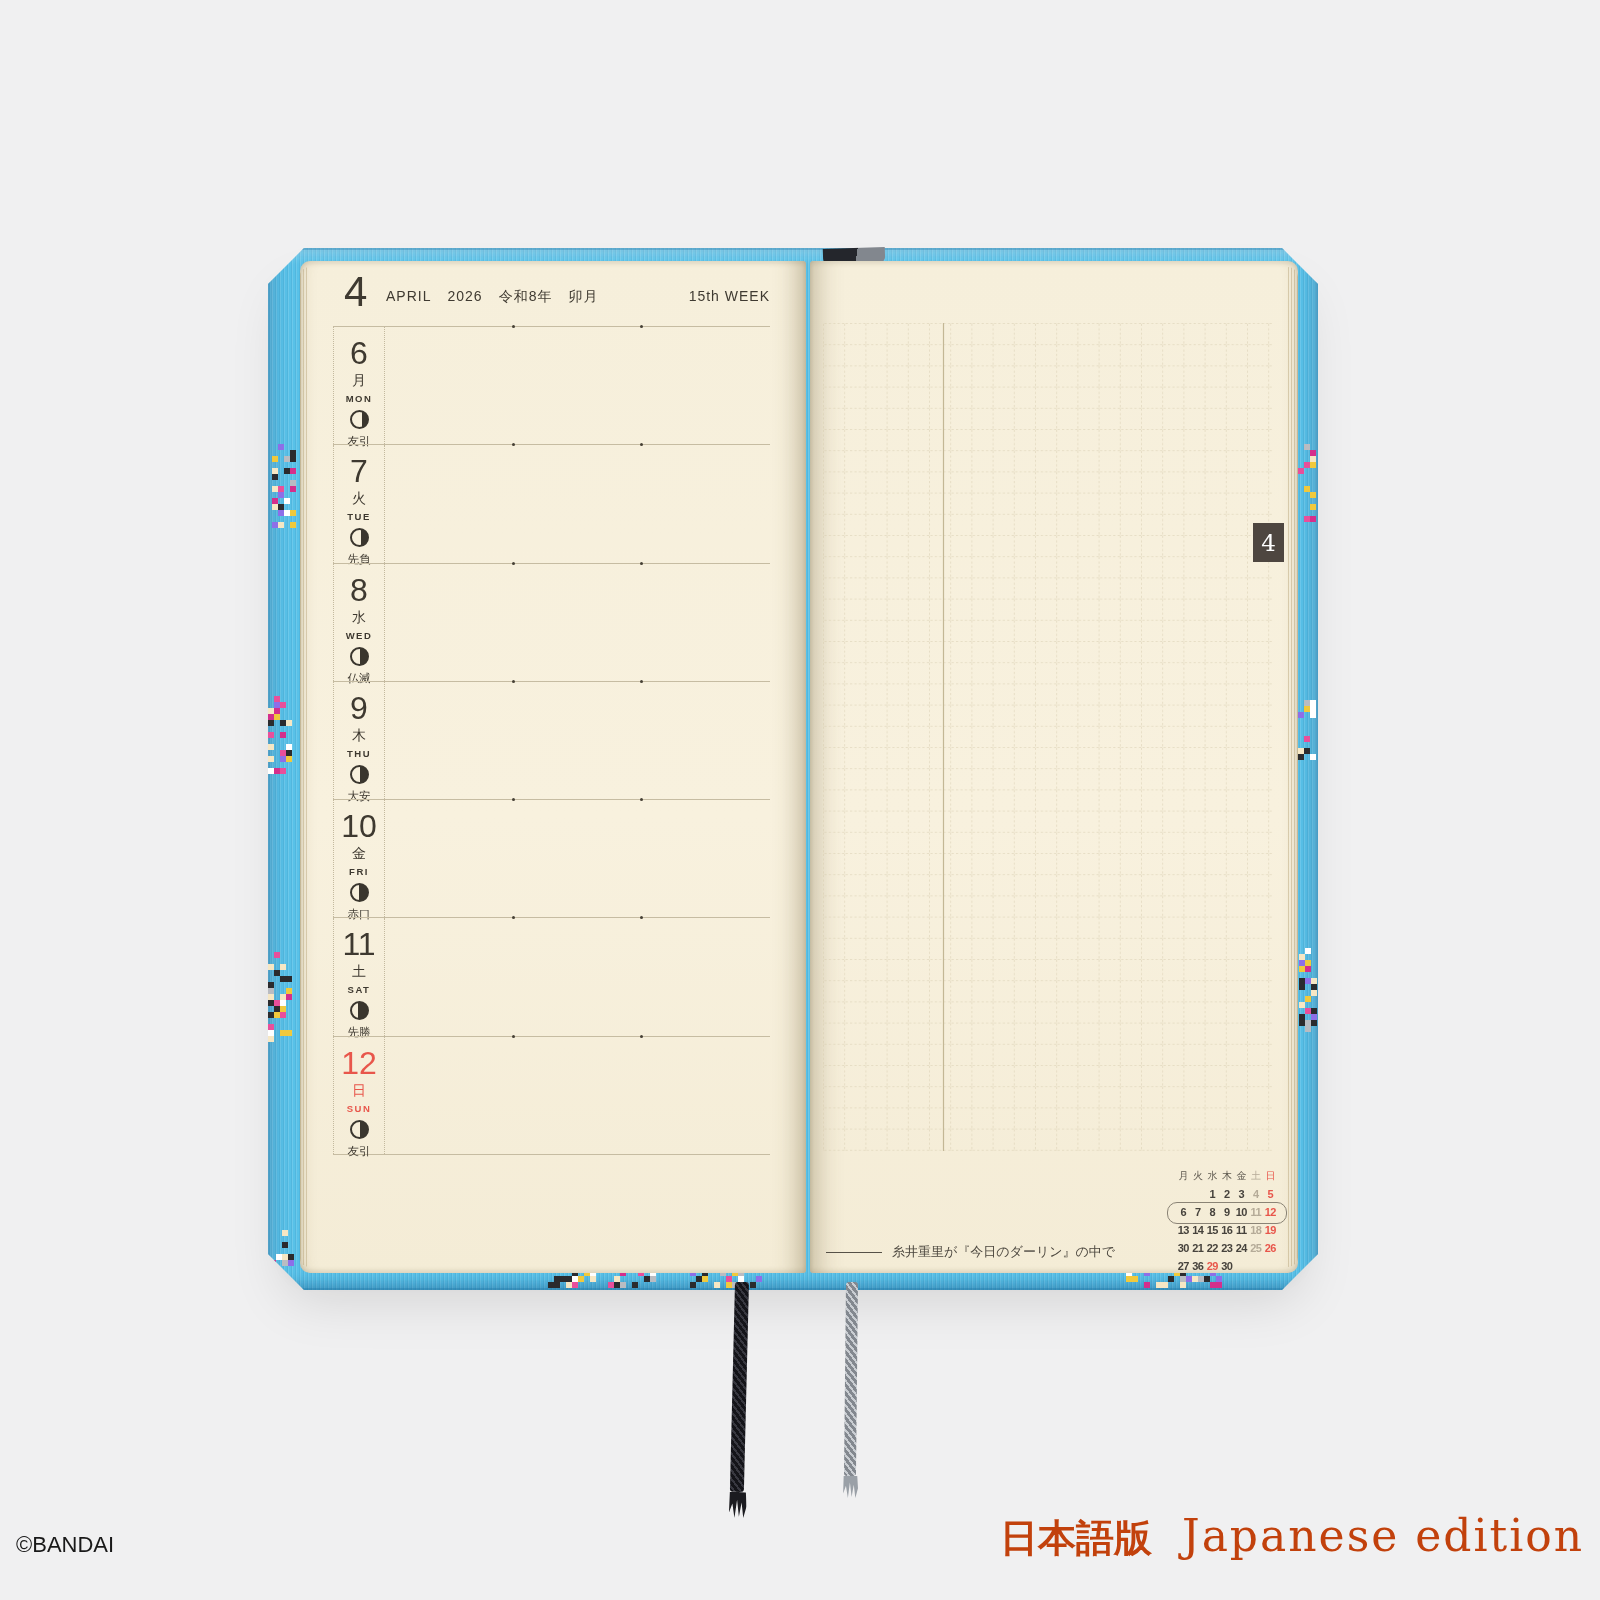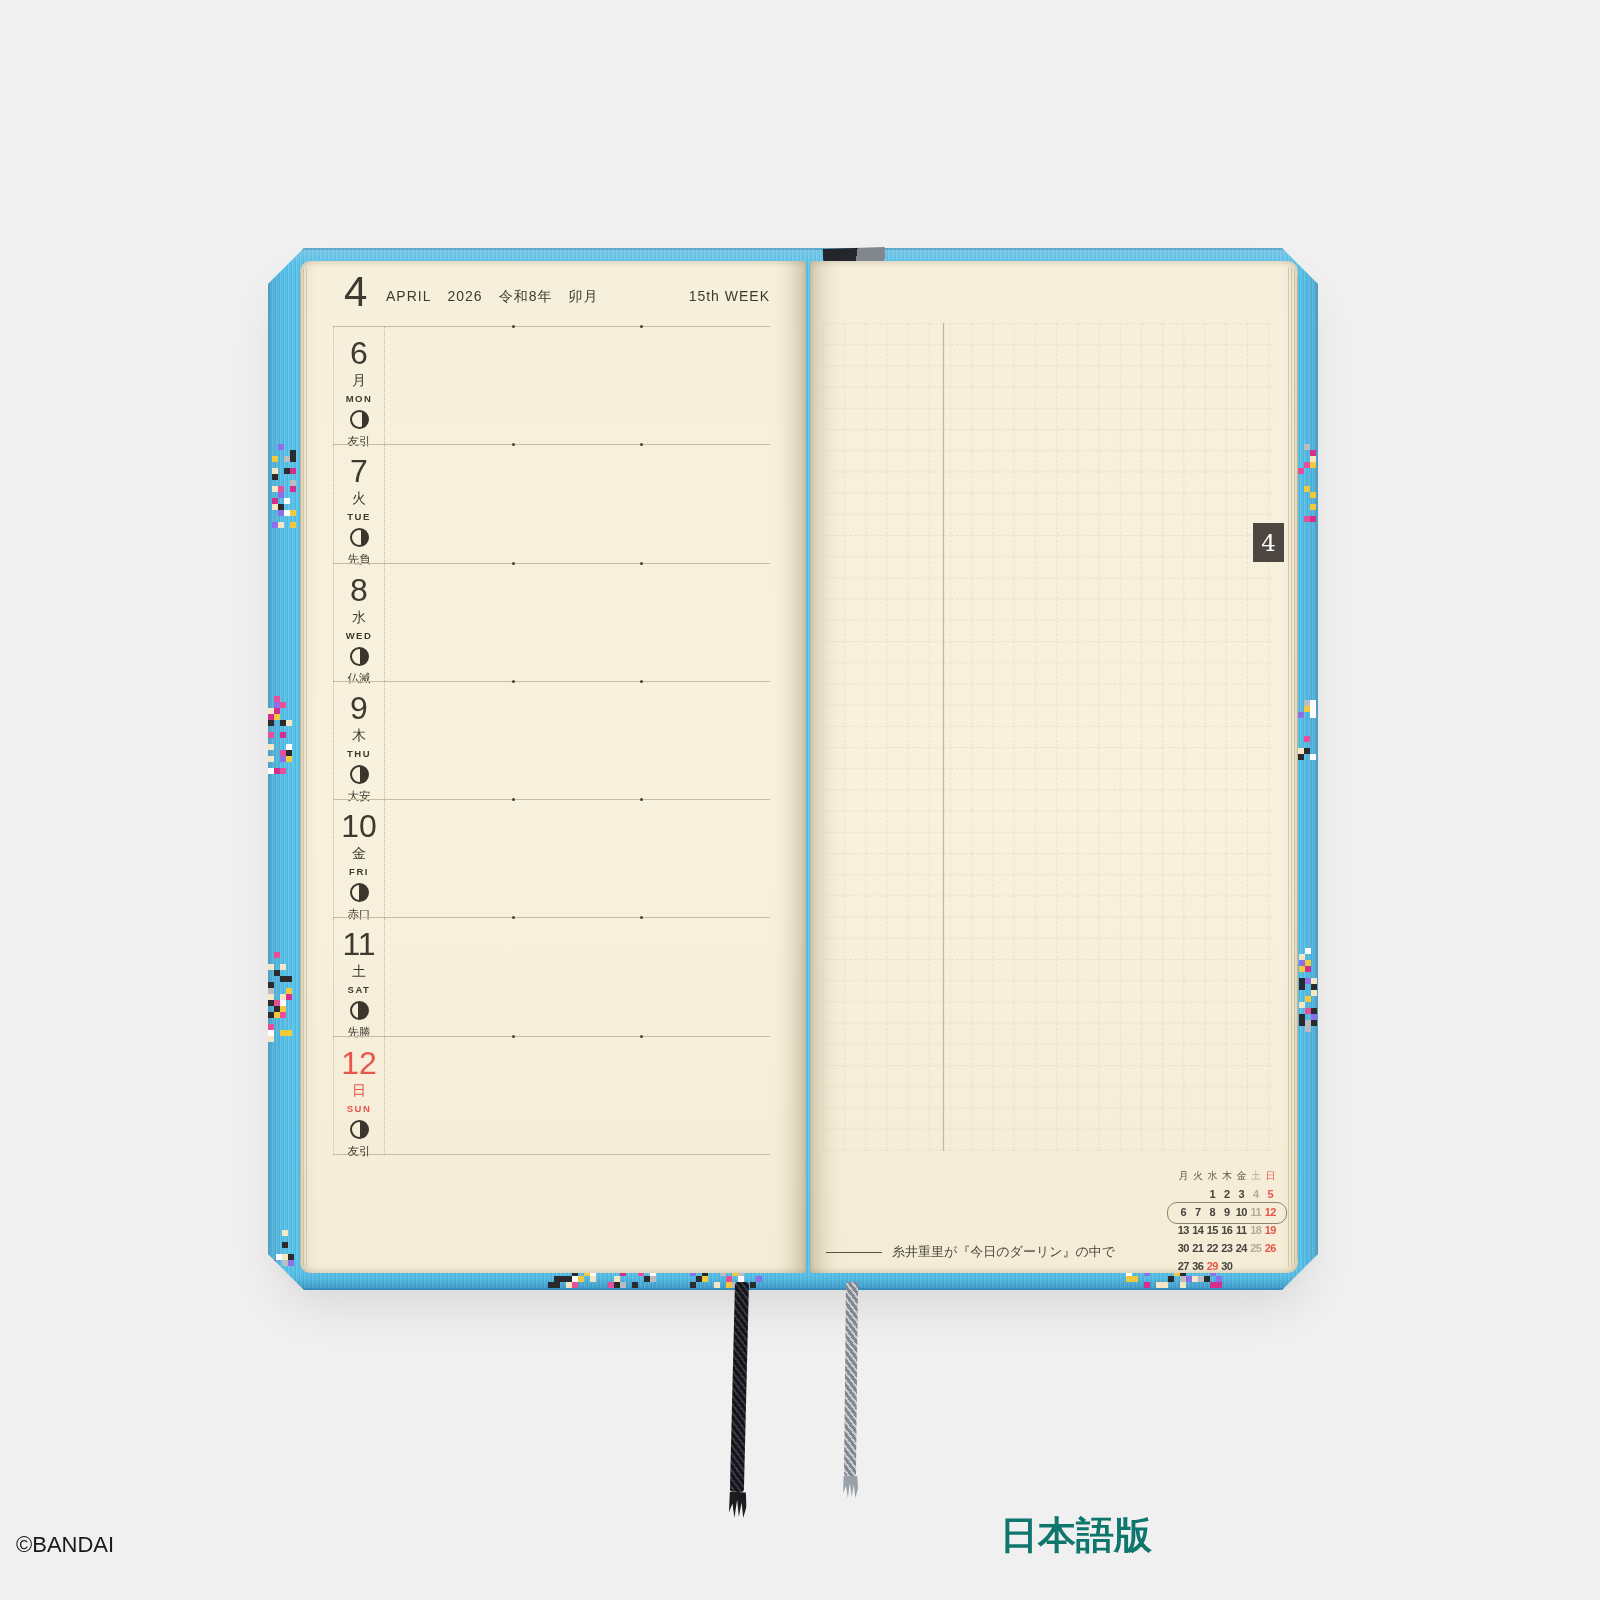--- a/index.html
+++ b/index.html
@@ -86,21 +86,21 @@
         background:repeating-linear-gradient(52deg,#141419 0 3px,#383840 3px 5px);}
   #bm-black::after{content:'';position:absolute;left:-2px;top:100%;width:20px;height:26px;background:#1b1b20;
         clip-path:polygon(10% 0,90% 0,95% 55%,80% 100%,70% 40%,58% 95%,47% 30%,36% 100%,24% 45%,8% 80%);}
   #bm-gray{left:846px;top:1282px;width:12px;height:194px;transform:rotate(.6deg);
         background:repeating-linear-gradient(52deg,#83888f 0 3px,#c9cdd2 3px 5px);}
   #bm-gray::after{content:'';position:absolute;left:-2px;top:100%;width:17px;height:22px;background:#9aa0a7;
         clip-path:polygon(10% 0,90% 0,95% 55%,80% 100%,70% 40%,58% 95%,47% 30%,36% 100%,24% 45%,8% 80%);}
 
   
   #copyright{position:absolute;left:16px;top:1532px;font-size:22px;color:#191919;}
-  #edition{position:absolute;left:1000px;top:1510px;display:flex;align-items:baseline;gap:30px;color:#0f766e;}
+  #edition{position:absolute;left:1000px;top:1510px;display:flex;align-items:baseline;gap:30px;color:#c2410c;}
   .ed-ja{font-size:38px;font-weight:bold;font-family:"Liberation Sans",sans-serif;}
   .ed-en{font-size:44px;font-family:"DejaVu Serif",serif;letter-spacing:2px;}
 </style>
 </head>
 <body>
 
 <div id="stage">
 
   <div id="book-shadow"></div>
 
@@ -276,14 +276,15 @@
         </div>
     </div>
   </div>
 
   <div class="bookmark" id="bm-black"></div>
   <div class="bookmark" id="bm-gray"></div>
 
   <div id="copyright">©BANDAI</div>
   <div id="edition">
     <span class="ed-ja">日本語版</span>
+    <span class="ed-en">Japanese edition</span>
   </div>
 </div>
 
 </body></html>

